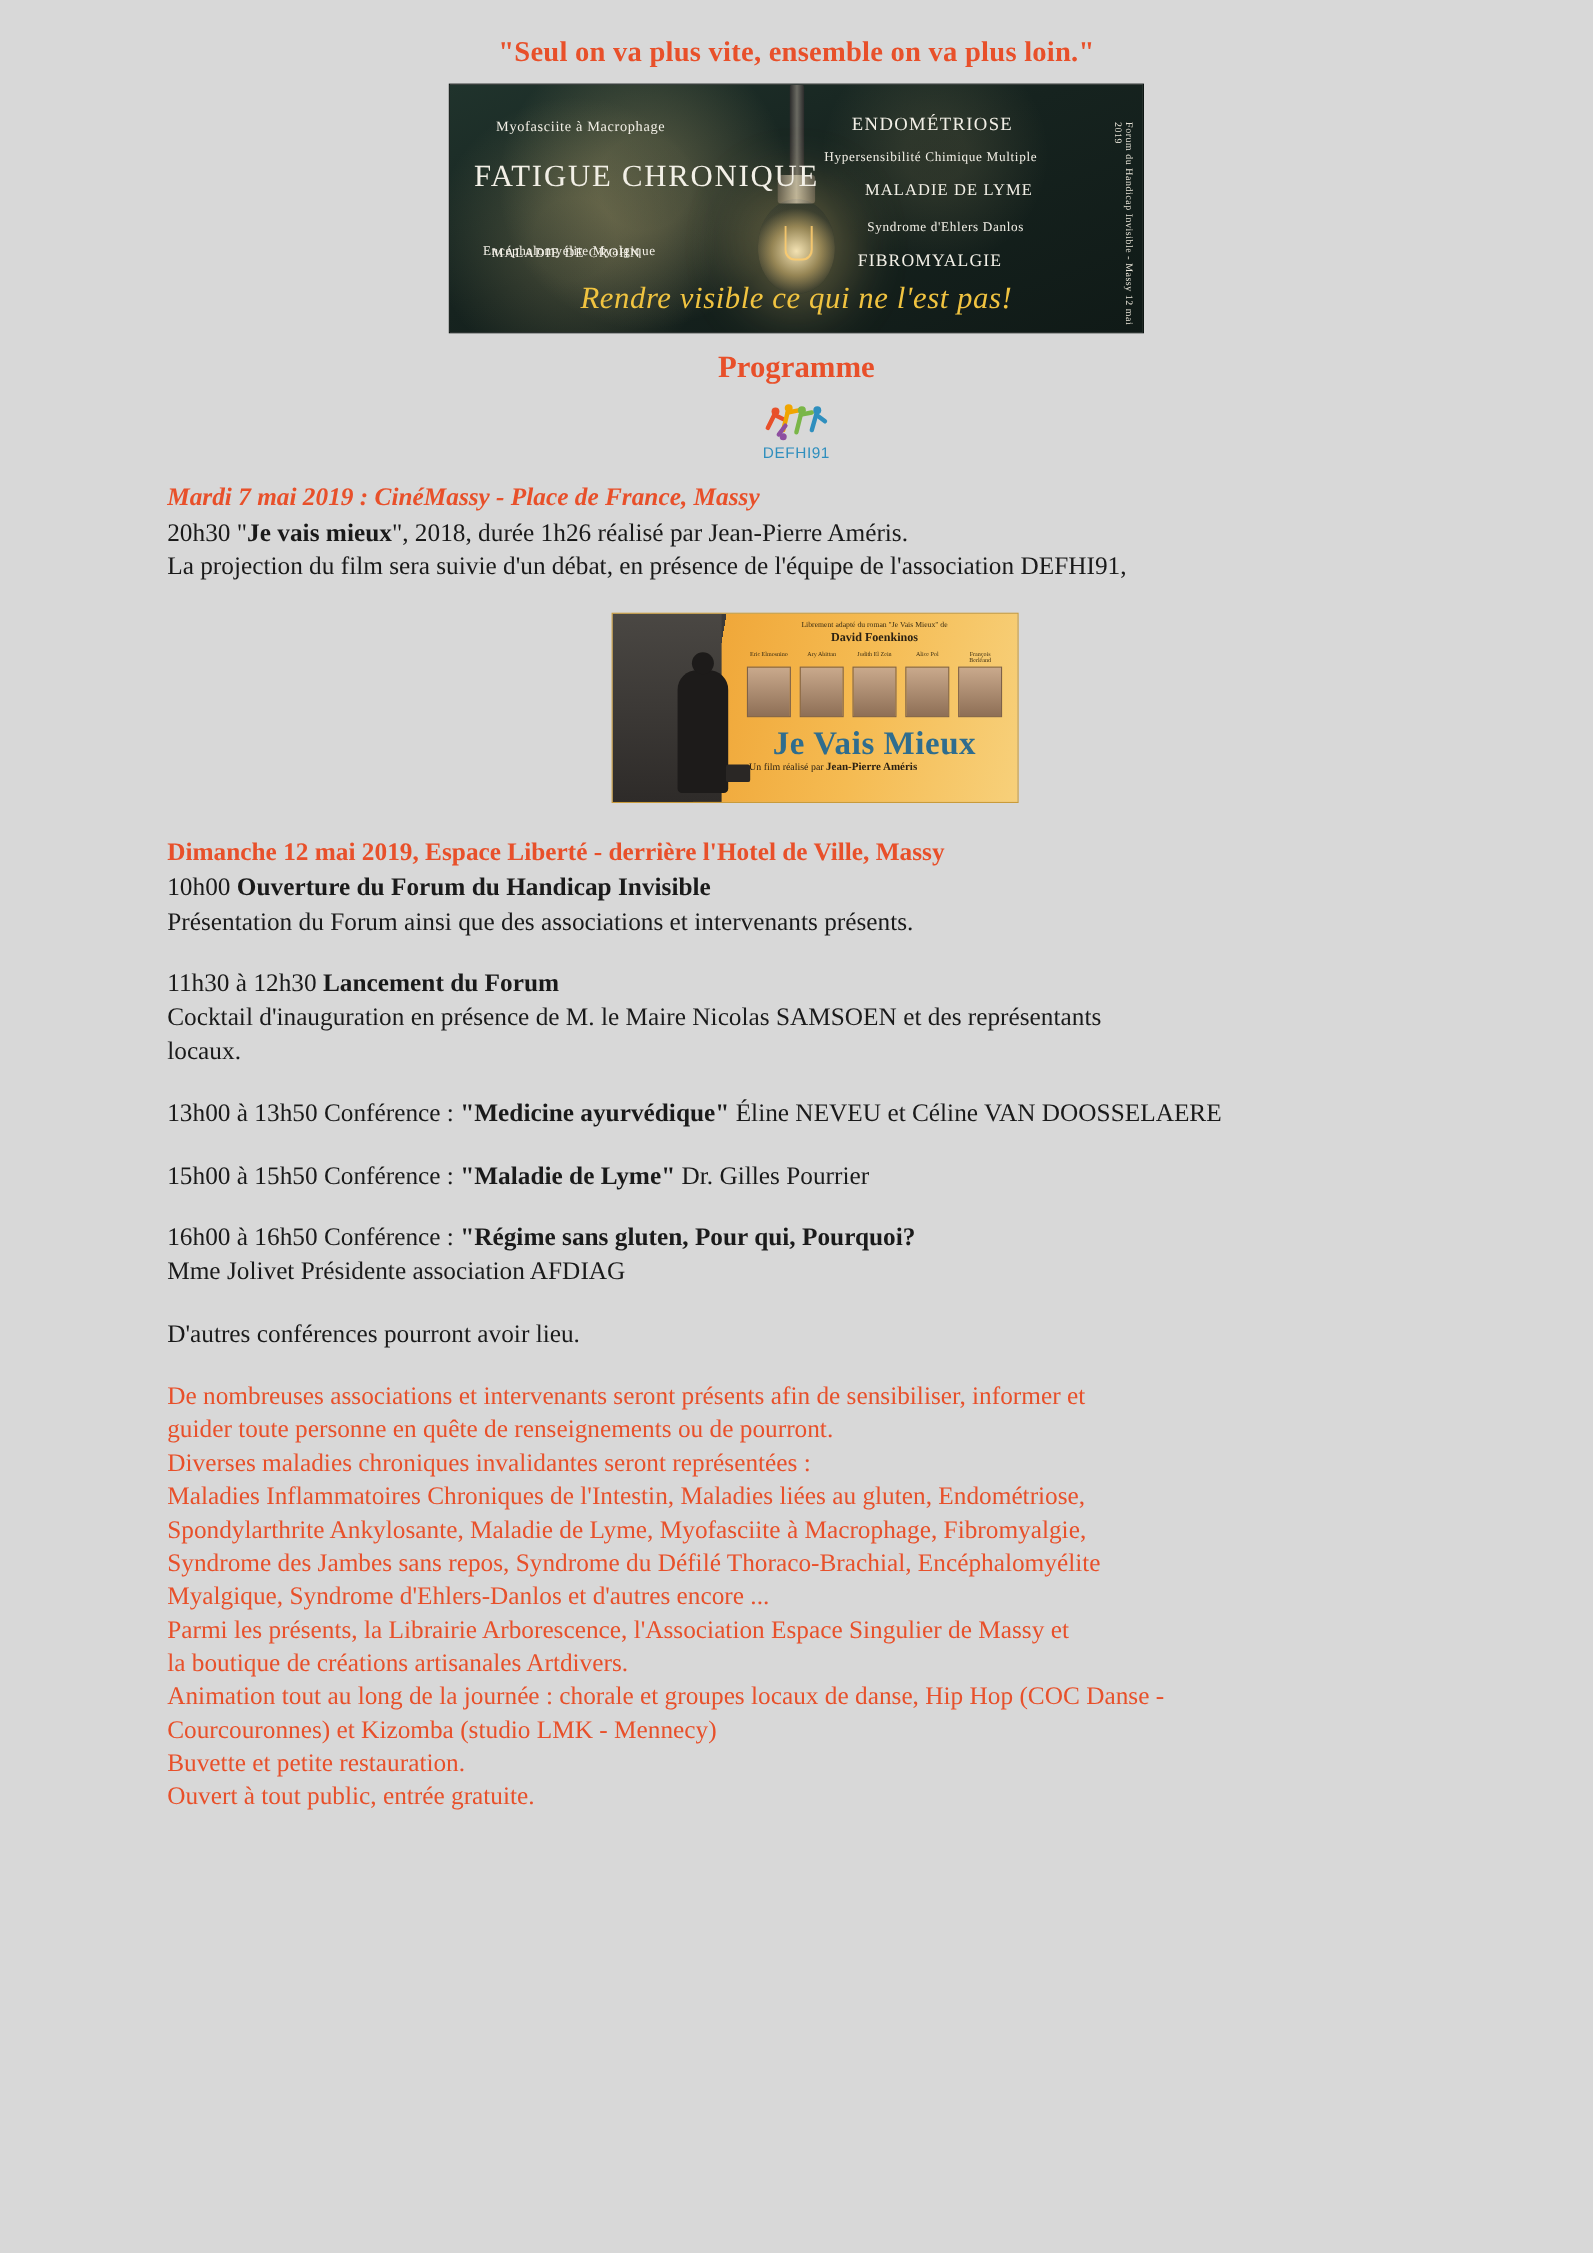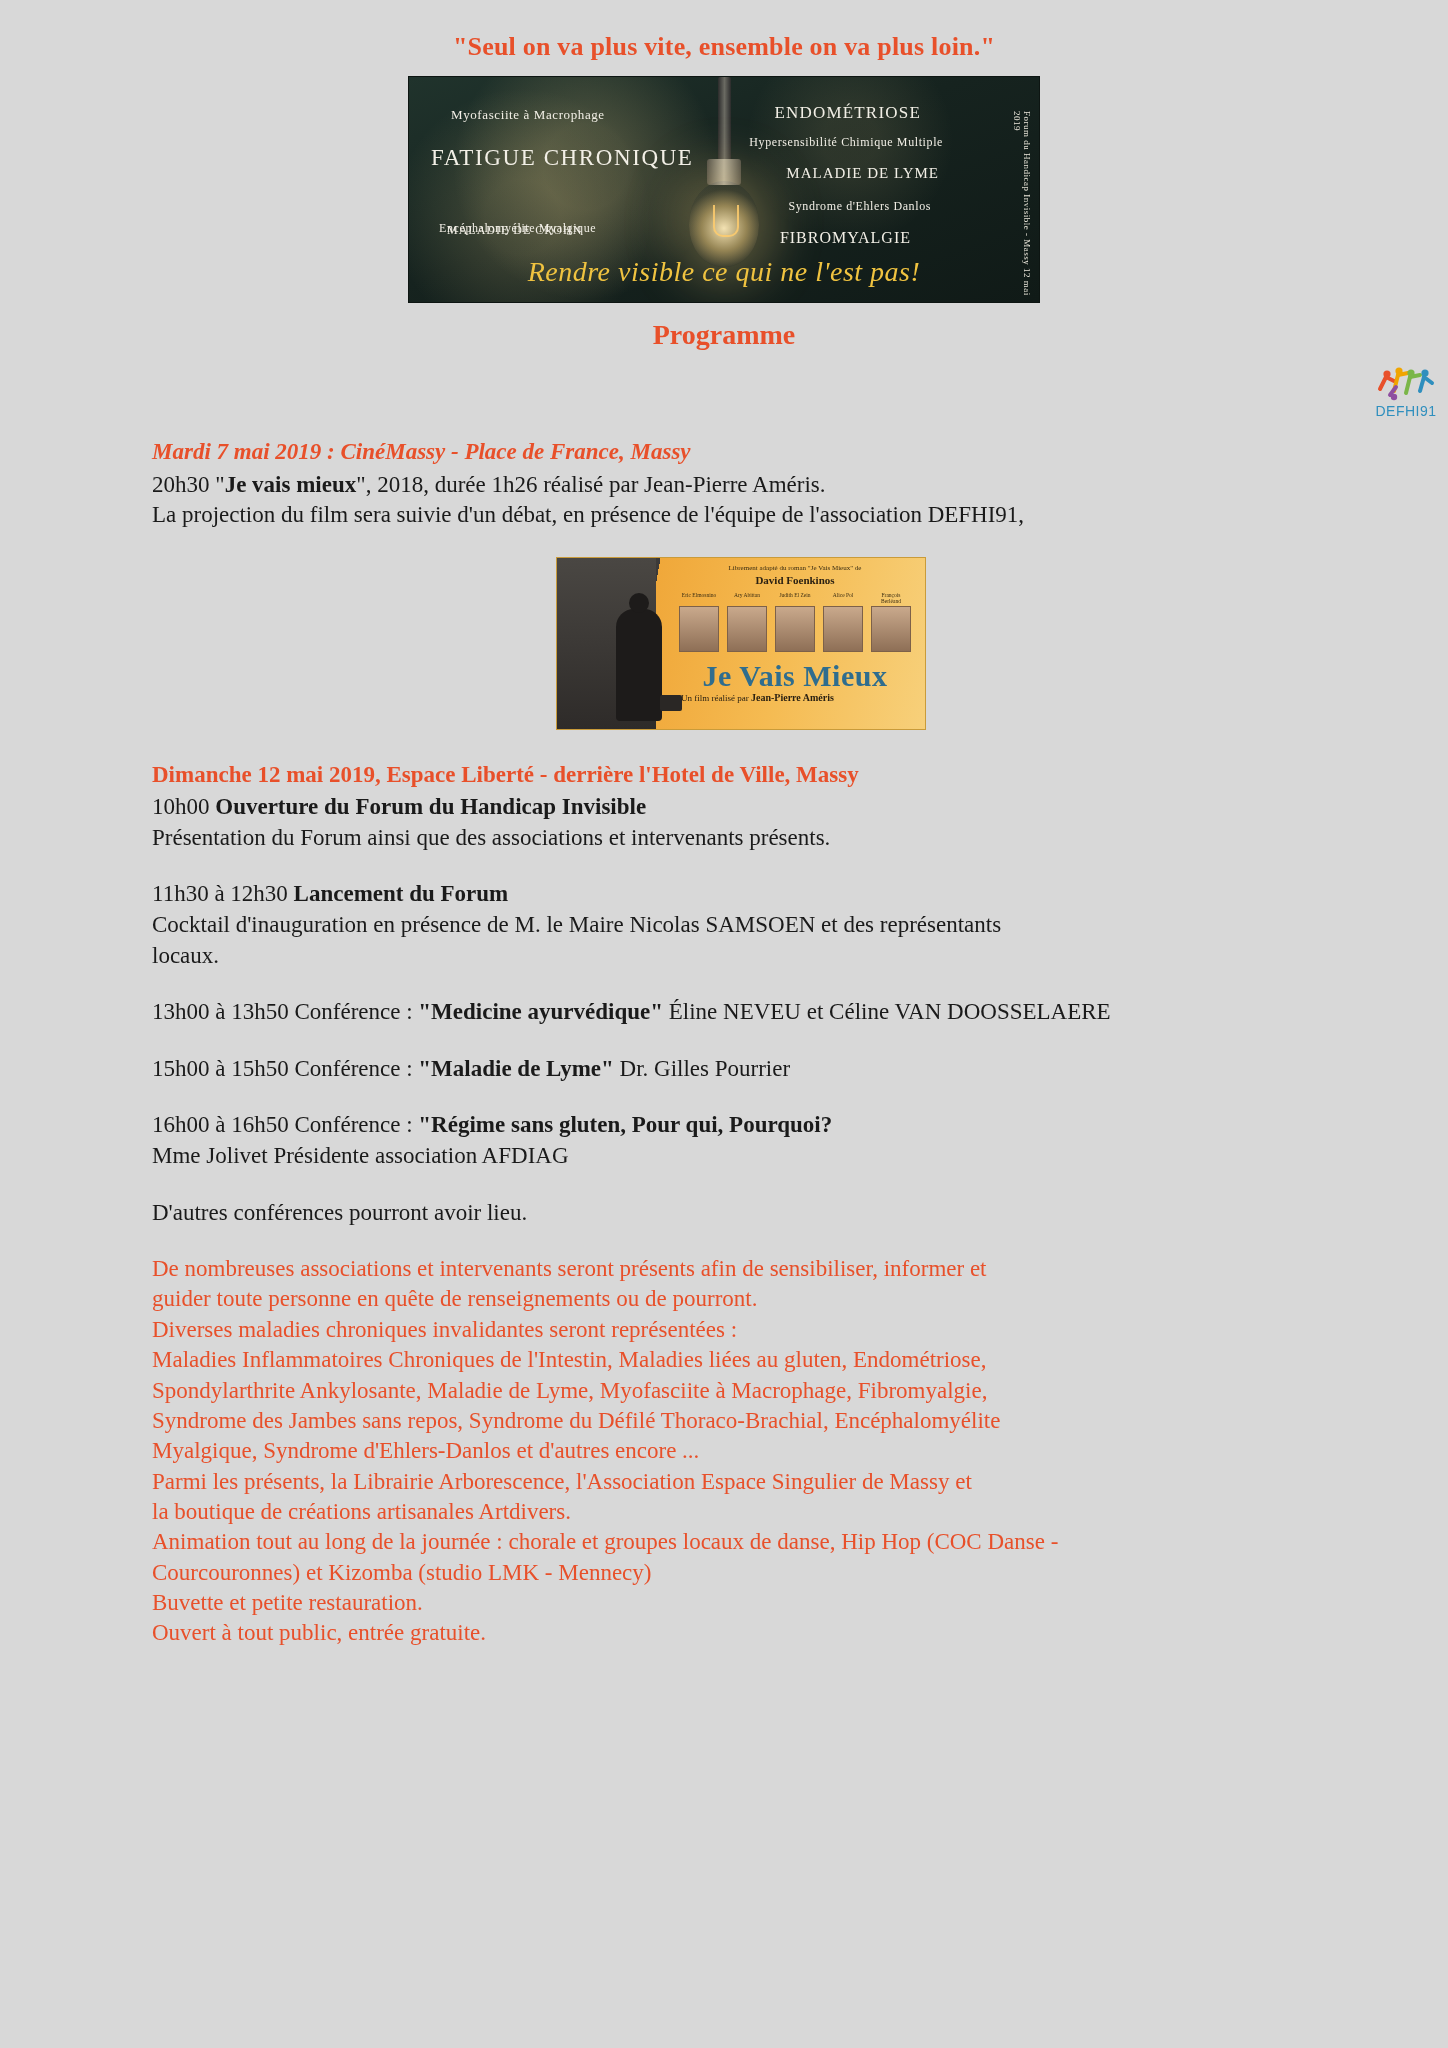--- a/index.html
+++ b/index.html
@@ -90,21 +90,21 @@
     border-radius: 0 0 10px 10px;
   }
   .b-txt {
     position: absolute;
     color: #f2efe6;
     font-family: "Liberation Serif", serif;
     white-space: nowrap;
     letter-spacing: 0.6px;
   }
   .b-l1 { left: 42px;  top: 30px;  font-size: 13px; }
-  .b-l2 { left: 22px;  top: 68px;  font-size: 23px; letter-spacing: 1.6px; }
+  .b-l2 { left: 22px;  top: 68px;  font-size: 28px; letter-spacing: 1.6px; }
   .b-l3 { left: 30px;  top: 108px; font-size: 12px; margin-top: 36px; }
   .b-l4 { left: 38px;  top: 146px; font-size: 12px; letter-spacing: 1px; }
   .b-r1 { right: 118px; top: 26px;  font-size: 17px; letter-spacing: 1.2px; }
   .b-r2 { right: 96px;  top: 58px;  font-size: 12px; }
   .b-r3 { right: 100px; top: 88px;  font-size: 15px; letter-spacing: 1px; }
   .b-r4 { right: 108px; top: 122px; font-size: 12px; }
   .b-r5 { right: 128px; top: 152px; font-size: 16px; letter-spacing: 1px; }
   .b-bottom {
     position: absolute;
     left: 0; right: 0;
@@ -128,21 +128,21 @@
 
   
   .programme {
     color: #e8502a;
     font-weight: bold;
     font-size: 28px;
     margin: 16px 0 4px 0;
   }
   .logo-wrap {
     display: flex;
-    justify-content: flex-end;
+    justify-content: center;
     margin-bottom: 18px;
   }
   .logo {
     position: relative;
     width: 84px;
     height: 64px;
   }
   .logo svg { display: block; }
   .logo-text {
     position: absolute;

